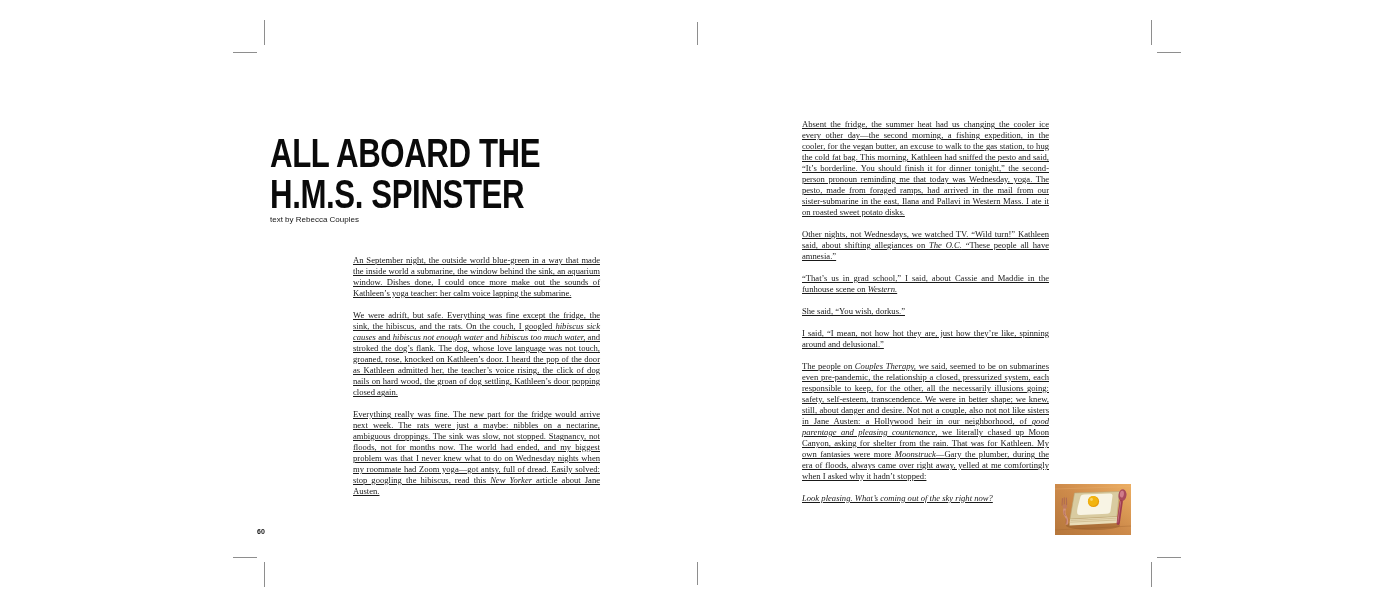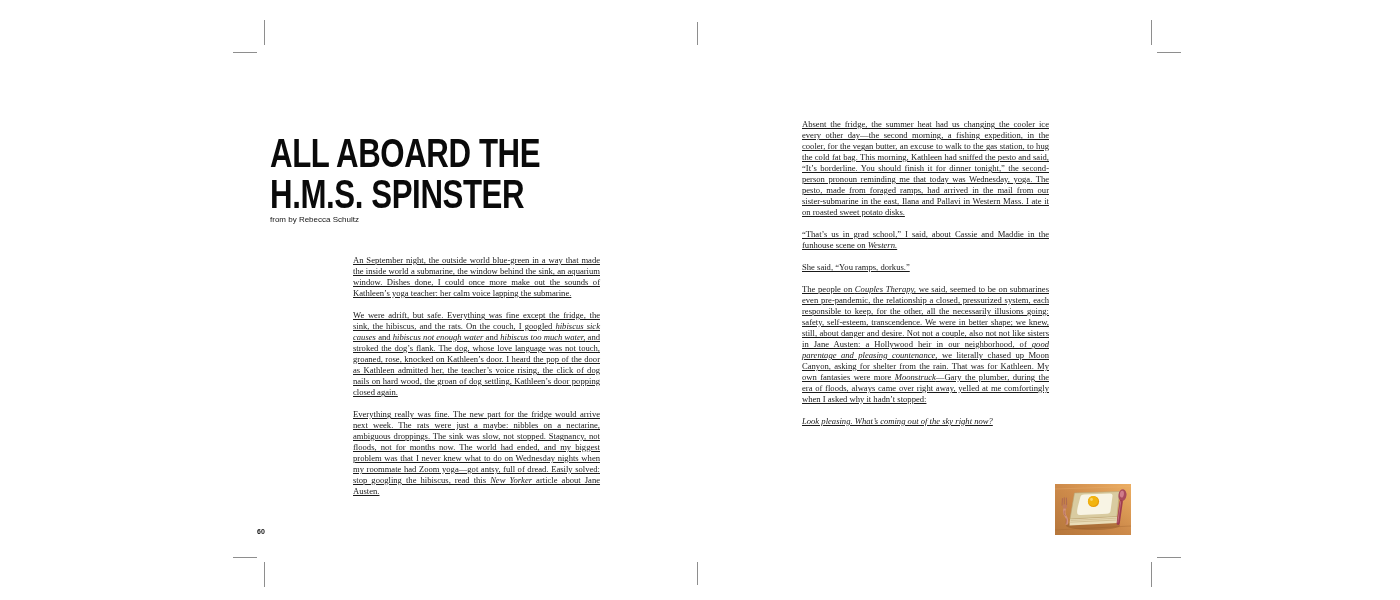--- a/index.html
+++ b/index.html
@@ -47,32 +47,34 @@
   <div class="crop" style="left:1151px;top:20px;width:1px;height:25px"></div>
   <div class="crop" style="left:1157px;top:52px;width:24px;height:1px"></div>
   <div class="crop" style="left:233px;top:557px;width:24px;height:1px"></div>
   <div class="crop" style="left:264px;top:562px;width:1px;height:25px"></div>
   <div class="crop" style="left:697px;top:562px;width:1px;height:23px"></div>
   <div class="crop" style="left:1157px;top:557px;width:24px;height:1px"></div>
   <div class="crop" style="left:1151px;top:562px;width:1px;height:25px"></div>
 
   <h1 class="title">ALL ABOARD THE
 H.M.S. SPINSTER</h1>
-  <div class="byline">from by Rebecca Schultz</div>
+  <div class="byline">text by Rebecca Couples</div>
   <div id="body-left" class="bodycol">
       <p>An September night, the outside world blue-green in a way that made the inside world a submarine, the window behind the sink, an aquarium window. Dishes done, I could once more make out the sounds of Kathleen’s yoga teacher: her calm voice lapping the submarine.</p>
       <p>We were adrift, but safe. Everything was fine except the fridge, the sink, the hibiscus, and the rats. On the couch, I googled <i>hibiscus sick causes</i> and <i>hibiscus not enough water</i> and <i>hibiscus too much water,</i> and stroked the dog’s flank. The dog, whose love language was not touch, groaned, rose, knocked on Kathleen’s door. I heard the pop of the door as Kathleen admitted her, the teacher’s voice rising, the click of dog nails on hard wood, the groan of dog settling, Kathleen’s door popping closed again.</p>
       <p>Everything really was fine. The new part for the fridge would arrive next week. The rats were just a maybe: nibbles on a nectarine, ambiguous droppings. The sink was slow, not stopped. Stagnancy, not floods, not for months now. The world had ended, and my biggest problem was that I never knew what to do on Wednesday nights when my roommate had Zoom yoga—got antsy, full of dread. Easily solved: stop googling the hibiscus, read this <i>New Yorker</i> article about Jane Austen.</p>
     </div>
   <div class="folio">60</div>
 
   <div id="body-right" class="bodycol">
       <p>Absent the fridge, the summer heat had us changing the cooler ice every other day—the second morning, a fishing expedition, in the cooler, for the vegan butter, an excuse to walk to the gas station, to hug the cold fat bag. This morning, Kathleen had sniffed the pesto and said, “It’s borderline. You should finish it for dinner tonight,” the second-person pronoun reminding me that today was Wednesday, yoga. The pesto, made from foraged ramps, had arrived in the mail from our sister-submarine in the east, Ilana and Pallavi in Western Mass. I ate it on roasted sweet potato disks.</p>
+      <p>Other nights, not Wednesdays, we watched TV. “Wild turn!” Kathleen said, about shifting allegiances on <i>The O.C.</i> “These people all have amnesia.”</p>
       <p>“That’s us in grad school,” I said, about Cassie and Maddie in the funhouse scene on <i>Western.</i></p>
-      <p>She said, “You ramps, dorkus.”</p>
+      <p>She said, “You wish, dorkus.”</p>
+      <p>I said, “I mean, not how hot they are, just how they’re like, spinning around and delusional.”</p>
       <p>The people on <i>Couples Therapy,</i> we said, seemed to be on submarines even pre-pandemic, the relationship a closed, pressurized system, each responsible to keep, for the other, all the necessarily illusions going: safety, self-esteem, transcendence. We were in better shape; we knew, still, about danger and desire. Not not a couple, also not not like sisters in Jane Austen: a Hollywood heir in our neighborhood, of <i>good parentage and pleasing countenance,</i> we literally chased up Moon Canyon, asking for shelter from the rain. That was for Kathleen. My own fantasies were more <i>Moonstruck</i>—Gary the plumber, during the era of floods, always came over right away, yelled at me comfortingly when I asked why it hadn’t stopped:</p>
       <p><i>Look pleasing. What’s coming out of the sky right now?</i></p>
     </div>
 
   <div class="painting">
     <svg viewBox="0 0 76 51" xmlns="http://www.w3.org/2000/svg">
       <defs>
         <linearGradient id="wood" x1="0" y1="1" x2="1" y2="0">
           <stop offset="0" stop-color="#b5763b"></stop>
           <stop offset="0.5" stop-color="#cd8a4a"></stop>

